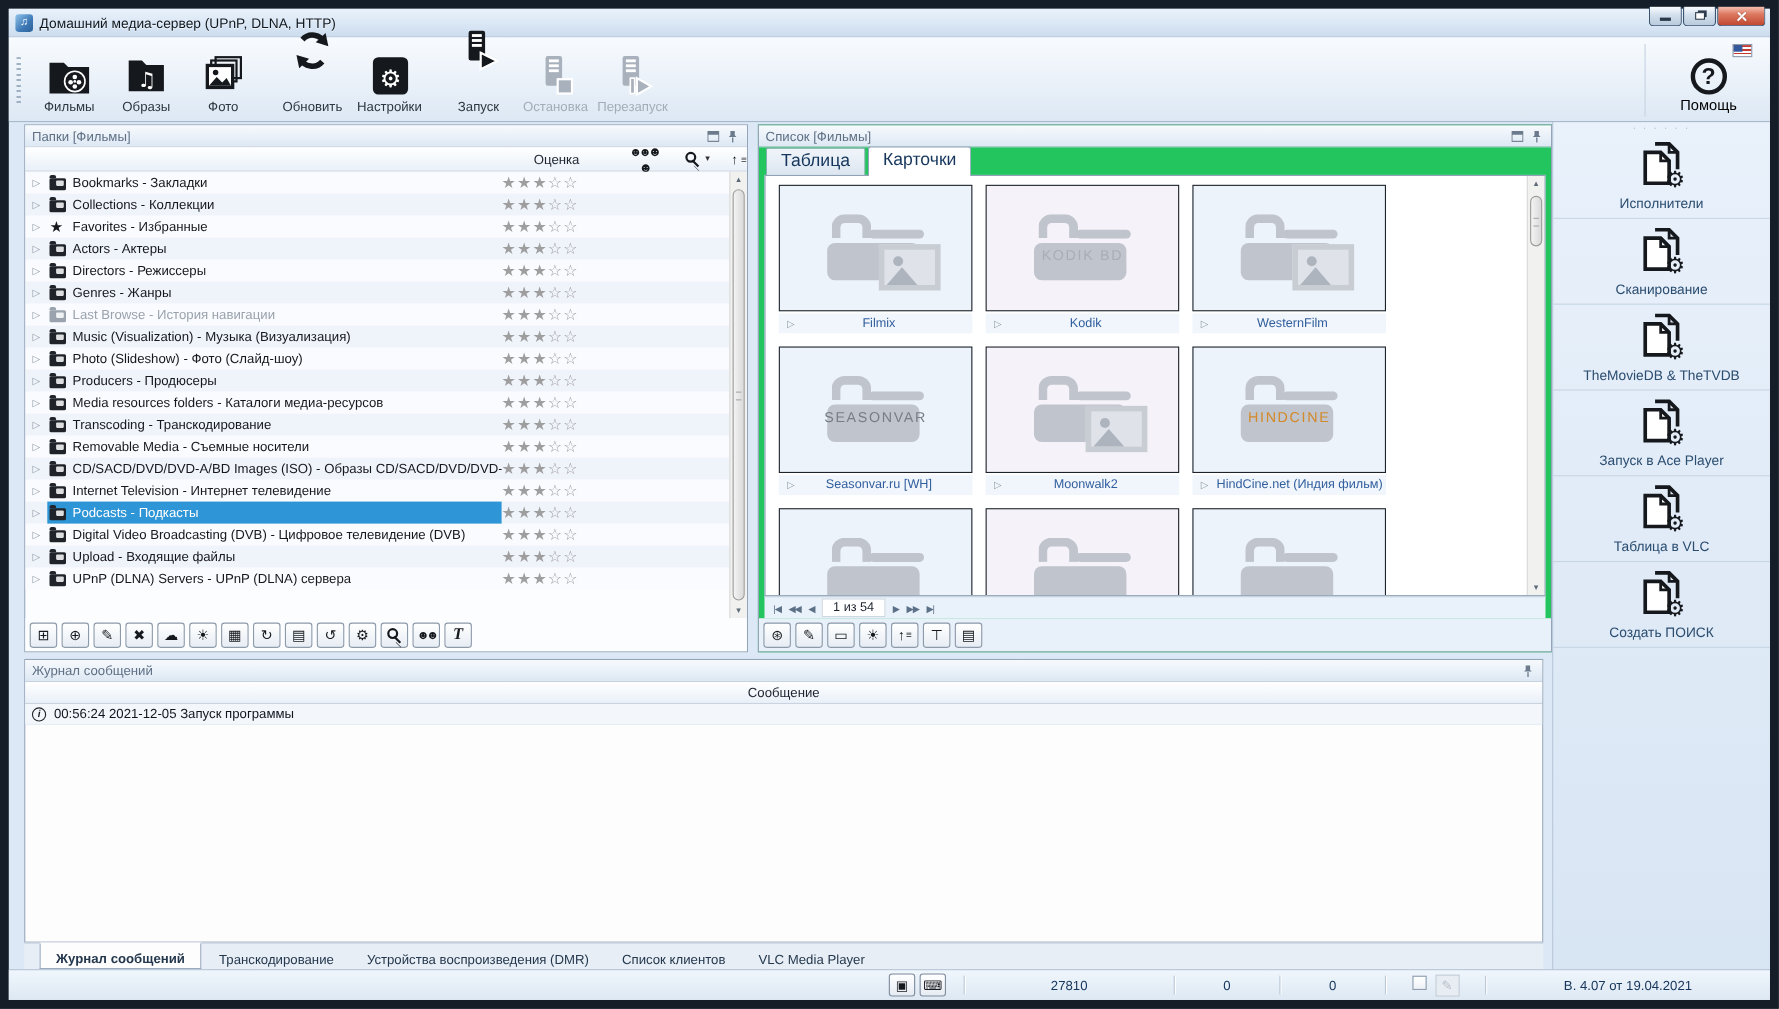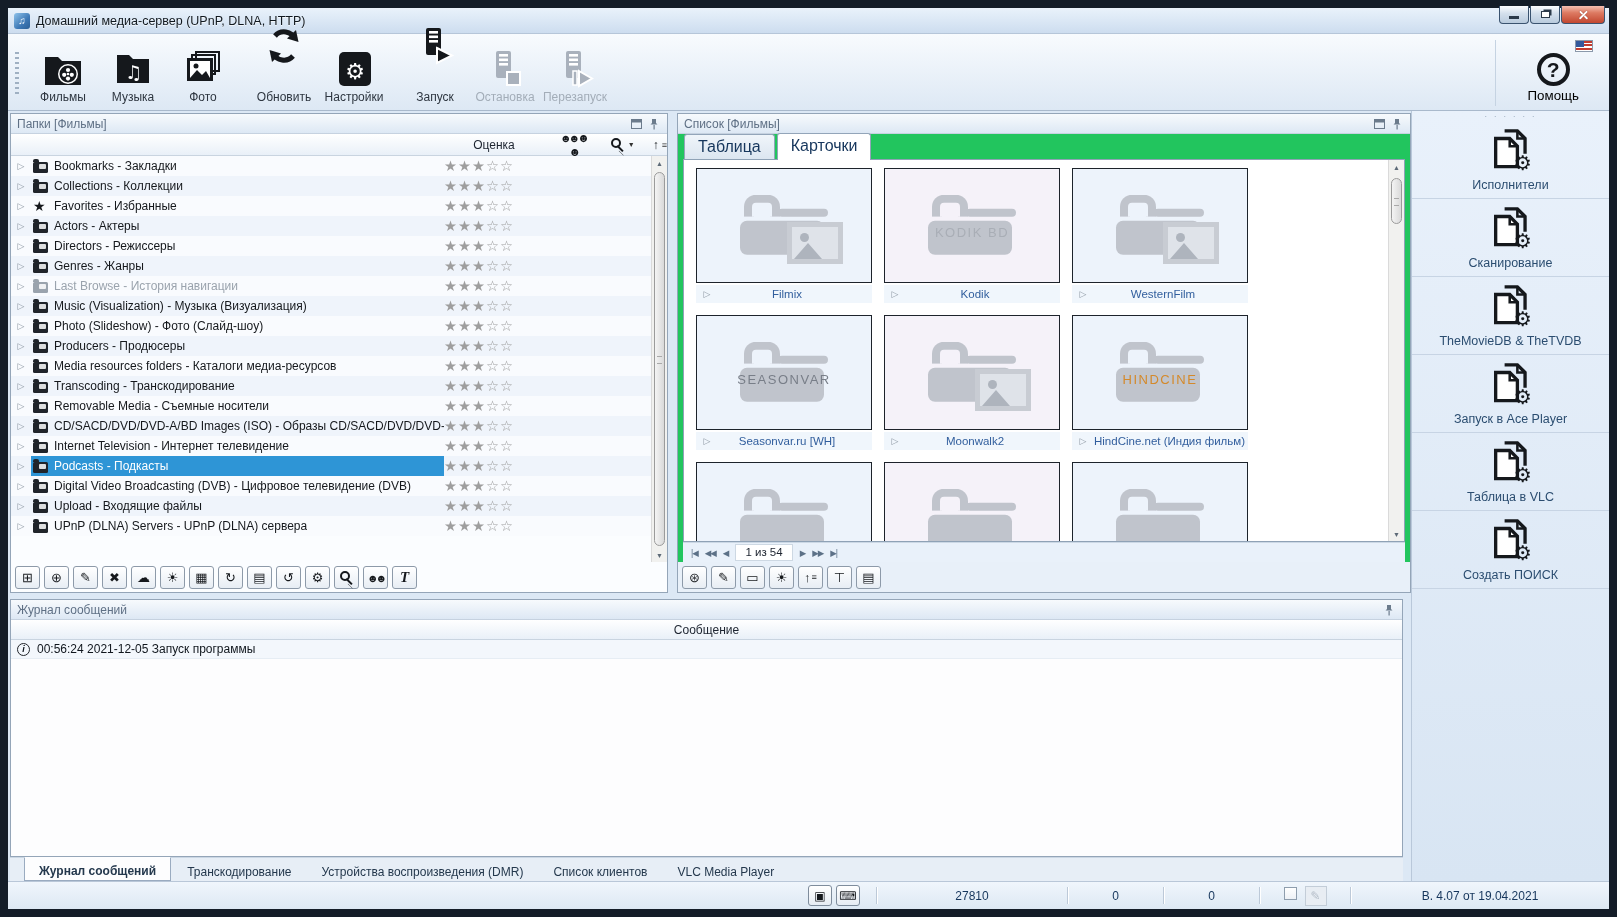--- a/index.html
+++ b/index.html
@@ -30,21 +30,21 @@
   .tb-btn svg{display:block;}
   .gap-l{margin-left:11px;gap:24px;}
   .help-wrap{margin-left:auto;display:flex;align-items:flex-end;position:relative;border-left:1px solid #c5d3e2;padding:0 14px 2px 26px;height:66px;}
   .flag{position:absolute;top:0;right:6px;width:18px;height:12px;border:1px solid #8b99ab;background:repeating-linear-gradient(#c23b2e 0 1.7px,#fff 1.7px 3.4px);}
   .flag::before{content:"";position:absolute;left:0;top:0;width:8px;height:6px;background:#33599c;}
   .help-btn{display:flex;flex-direction:column;align-items:center;gap:2px;background:none;border:none;}
   .help-ic{width:33px;height:33px;border:4px solid #15181c;border-radius:50%;display:flex;align-items:center;justify-content:center;font-size:21px;font-weight:bold;color:#15181c;}
   .help-ic::before{content:"?";}
 
   
-  .main{flex:1;display:flex;min-height:0;}
+  .main{flex:1;display:flex;min-height:0;padding-left:12px;}
   .left-col{flex:1;min-width:0;display:flex;flex-direction:column;padding:2px 0 0 2px;}
   .panels{height:480px;flex:none;display:flex;min-width:0;}
   .panel{border:1px solid #94a5b8;display:flex;flex-direction:column;min-width:0;}
   .caption{height:20px;flex:none;background:linear-gradient(#f7fafd,#dde8f4);border-bottom:1px solid #c6d2e0;color:#5f7085;font-size:12px;display:flex;align-items:center;padding:0 6px;}
   .caption .sp{flex:1;}
   .cap-btn{width:14px;height:12px;display:flex;align-items:center;justify-content:center;background:none;border:none;padding:0;margin-left:4px;}
 
   
   .folders-panel{width:658px;flex:none;background:#fbfdff;}
   .cols{height:22px;flex:none;display:flex;align-items:center;background:linear-gradient(#ffffff,#e9f0f8);border-bottom:1px solid #c9d4e0;font-size:12px;color:#1d2430;}
@@ -181,21 +181,21 @@
           </span>
       <span class="lbl">Фильмы</span>
     </button>
     <button class="tb-btn">
       <span>
             <svg width="44" height="40" viewBox="0 0 44 40">
               <path d="M6 6 h12 l4 4 h16 v24 H6 z" fill="#15181c"></path>
               <text x="14" y="30" font-size="19" fill="#fff" font-family="DejaVu Sans">♫</text>
             </svg>
           </span>
-      <span class="lbl">Музыка</span>
+      <span class="lbl">Образы</span>
     </button>
     <button class="tb-btn">
       <span>
             <svg width="44" height="40" viewBox="0 0 44 40">
               <rect x="15" y="3" width="23" height="19" fill="none" stroke="#15181c" stroke-width="2"></rect>
               <rect x="11" y="6" width="23" height="19" fill="none" stroke="#15181c" stroke-width="2"></rect>
               <rect x="6" y="9" width="26" height="23" fill="#15181c"></rect>
               <rect x="9" y="12" width="20" height="17" fill="#fff"></rect>
               <circle cx="15" cy="17" r="2.5" fill="#15181c"></circle>
               <path d="M9 29 l7 -8 5 5 4 -4 4 7 z" fill="#15181c"></path>

